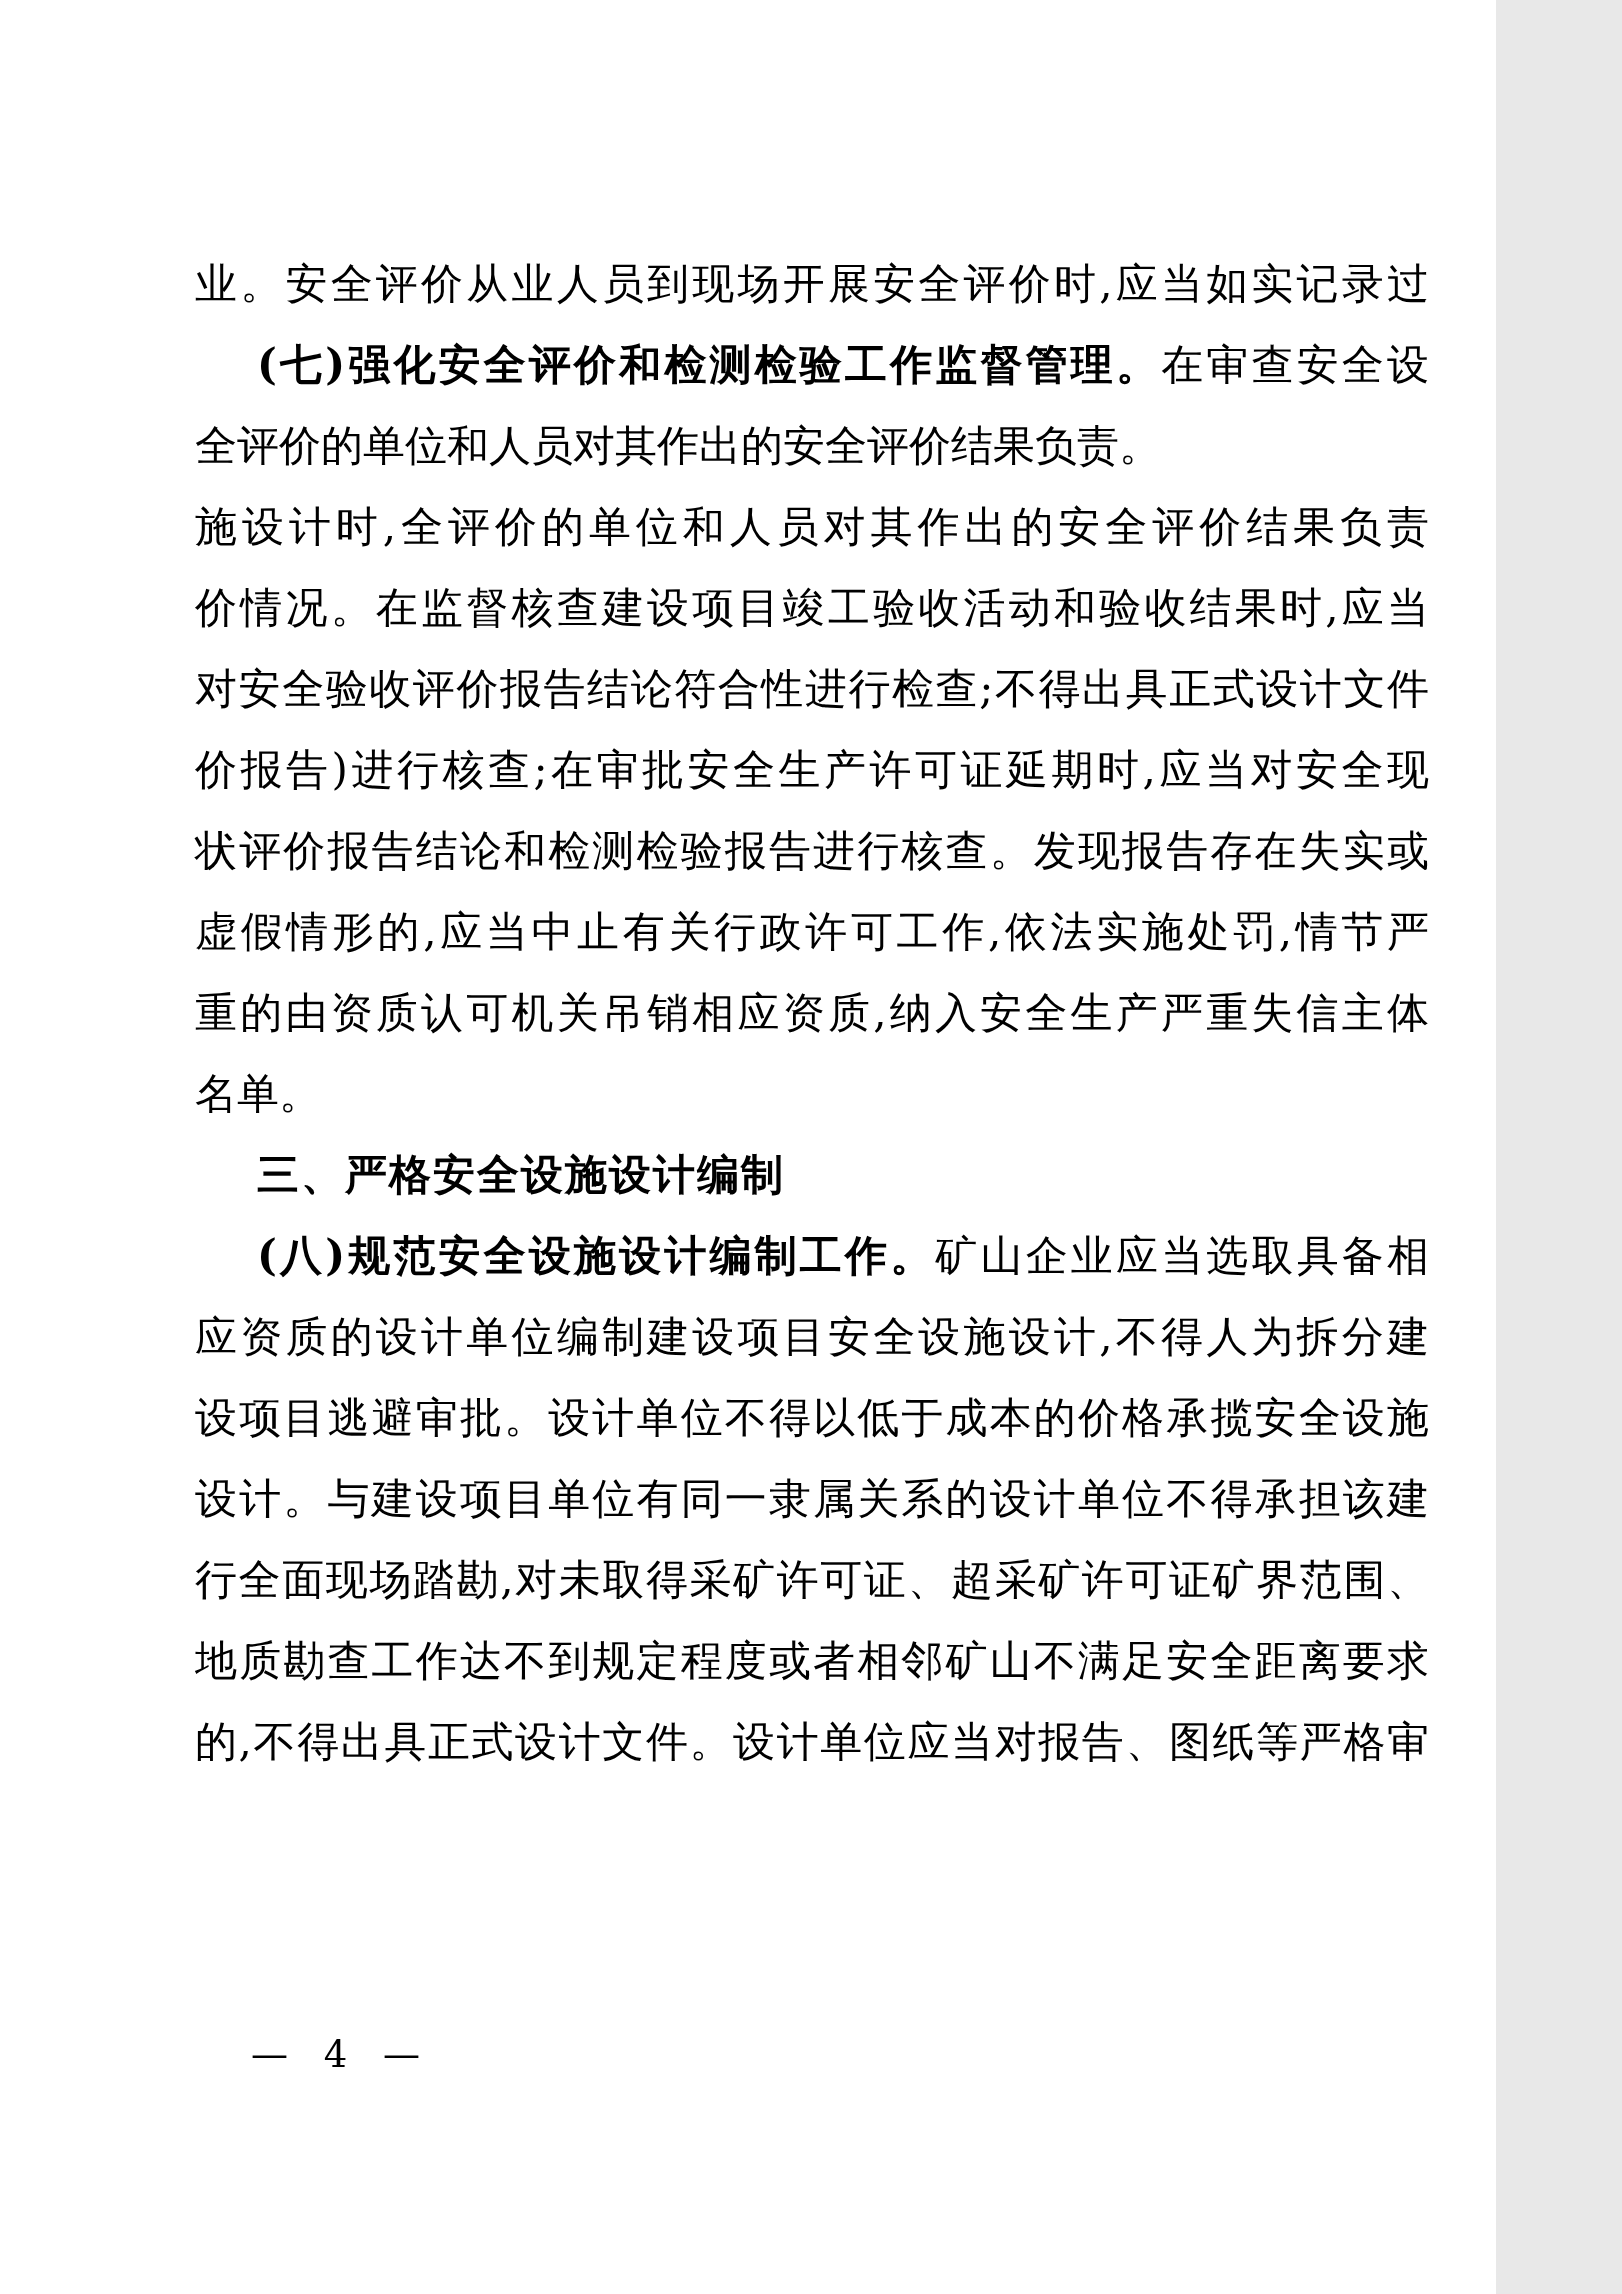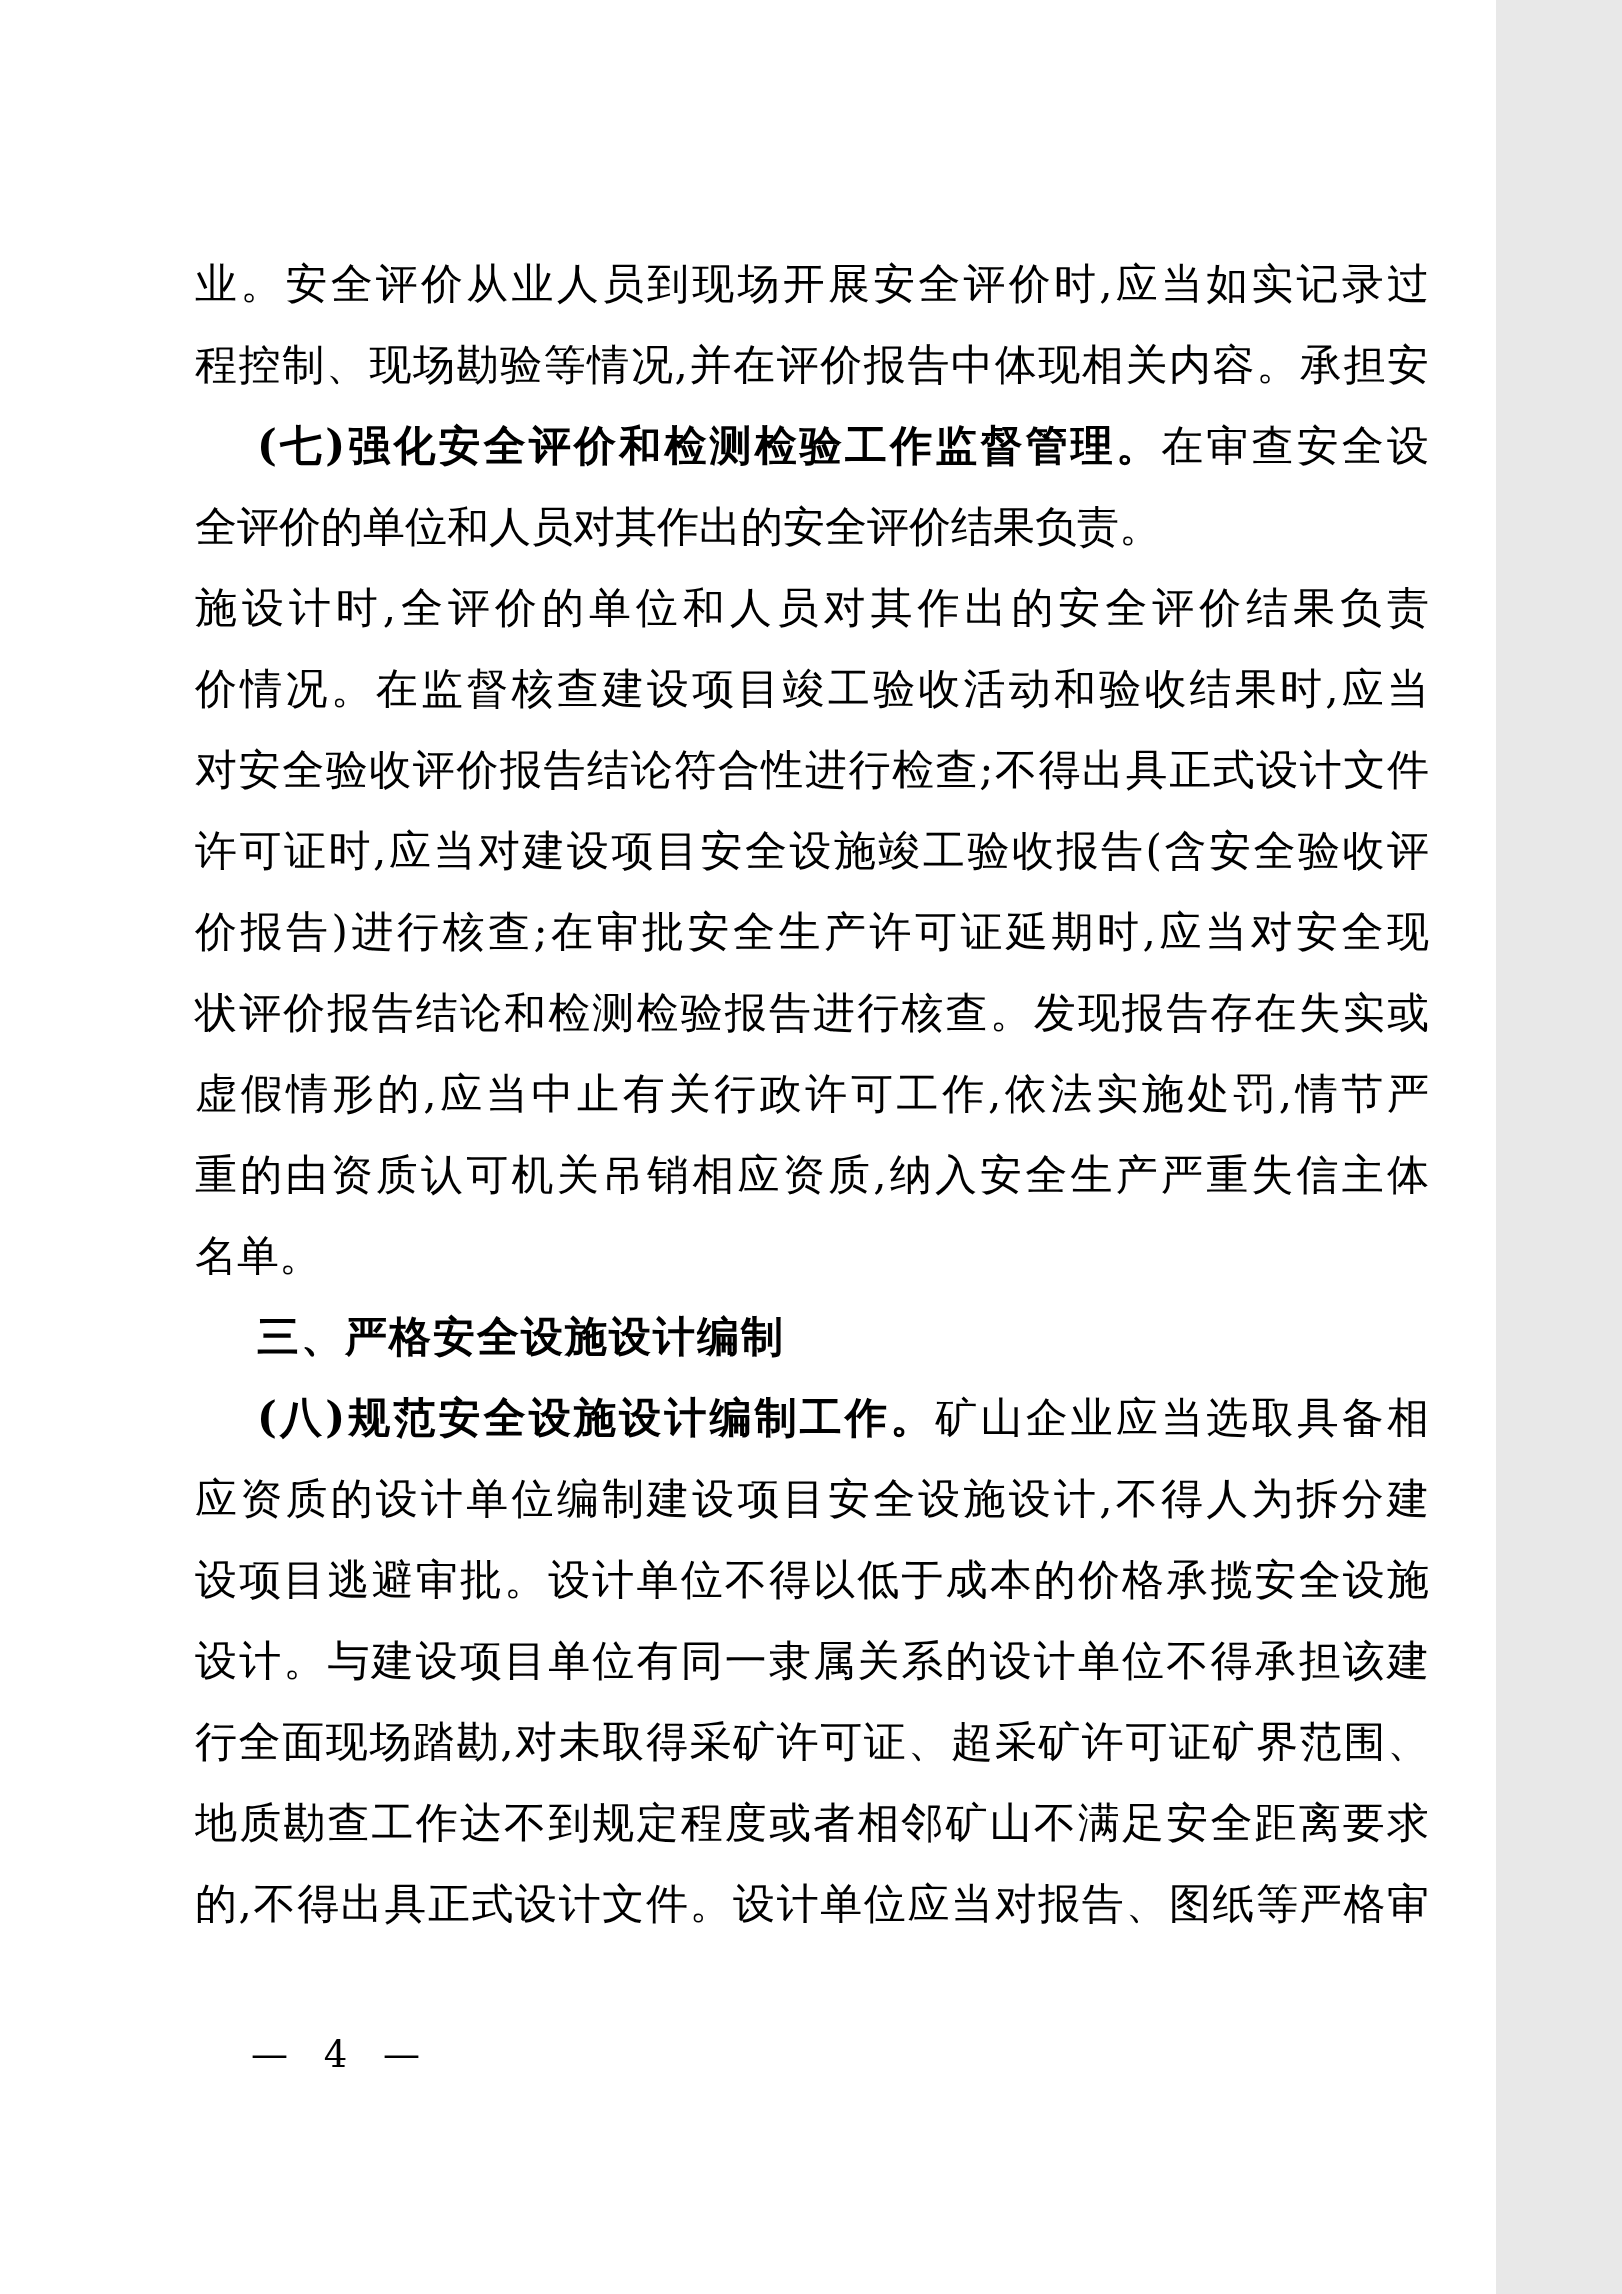--- a/index.html
+++ b/index.html
@@ -59,27 +59,25 @@
     white-space: pre;
     color: #000000;
   }
 </style>
 </head>
 <body>
 
 <div class="page">
   <div class="doc-body">
       <div class="line"><span class="seg-body">业。安全评价从业人员到现场开展安全评价时,应当如实记录过</span></div>
-      <div class="line"><span class="seg-body">程控制、现场勘验等情况,并在评价报告中体现相关内容。承担安</span></div>
       <div class="line indent"><span class="seg-lead">(七)强化安全评价和检测检验工作监督管理。</span><span class="seg-body">在审查安全设</span></div>
       <div class="line last"><span class="seg-body">全评价的单位和人员对其作出的安全评价结果负责。</span></div>
       <div class="line"><span class="seg-body">施设计时,全评价的单位和人员对其作出的安全评价结果负责</span></div>
       <div class="line"><span class="seg-body">价情况。在监督核查建设项目竣工验收活动和验收结果时,应当</span></div>
       <div class="line"><span class="seg-body">对安全验收评价报告结论符合性进行检查;不得出具正式设计文件</span></div>
-      <div class="line"><span class="seg-body">许可证时,应当对建设项目安全设施竣工验收报告(含安全验收评</span></div>
       <div class="line"><span class="seg-body">价报告)进行核查;在审批安全生产许可证延期时,应当对安全现</span></div>
       <div class="line"><span class="seg-body">状评价报告结论和检测检验报告进行核查。发现报告存在失实或</span></div>
       <div class="line"><span class="seg-body">虚假情形的,应当中止有关行政许可工作,依法实施处罚,情节严</span></div>
       <div class="line"><span class="seg-body">重的由资质认可机关吊销相应资质,纳入安全生产严重失信主体</span></div>
       <div class="line last"><span class="seg-body">名单。</span></div>
       <div class="line last indent"><span class="seg-heading">三、严格安全设施设计编制</span></div>
       <div class="line indent"><span class="seg-lead">(八)规范安全设施设计编制工作。</span><span class="seg-body">矿山企业应当选取具备相</span></div>
       <div class="line"><span class="seg-body">应资质的设计单位编制建设项目安全设施设计,不得人为拆分建</span></div>
       <div class="line"><span class="seg-body">设项目逃避审批。设计单位不得以低于成本的价格承揽安全设施</span></div>
       <div class="line"><span class="seg-body">设计。与建设项目单位有同一隶属关系的设计单位不得承担该建</span></div>

